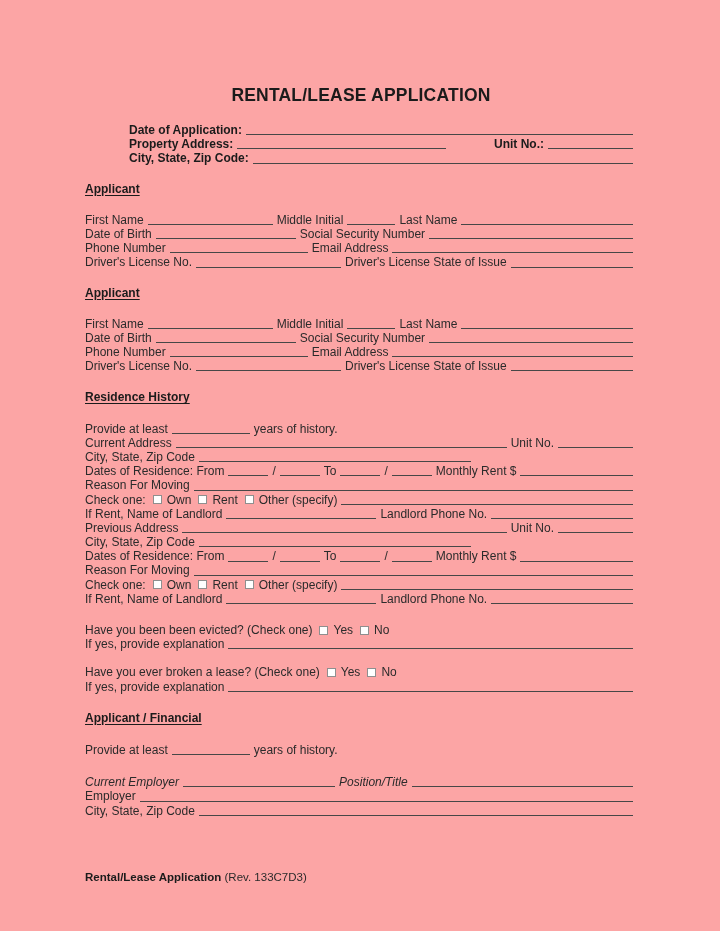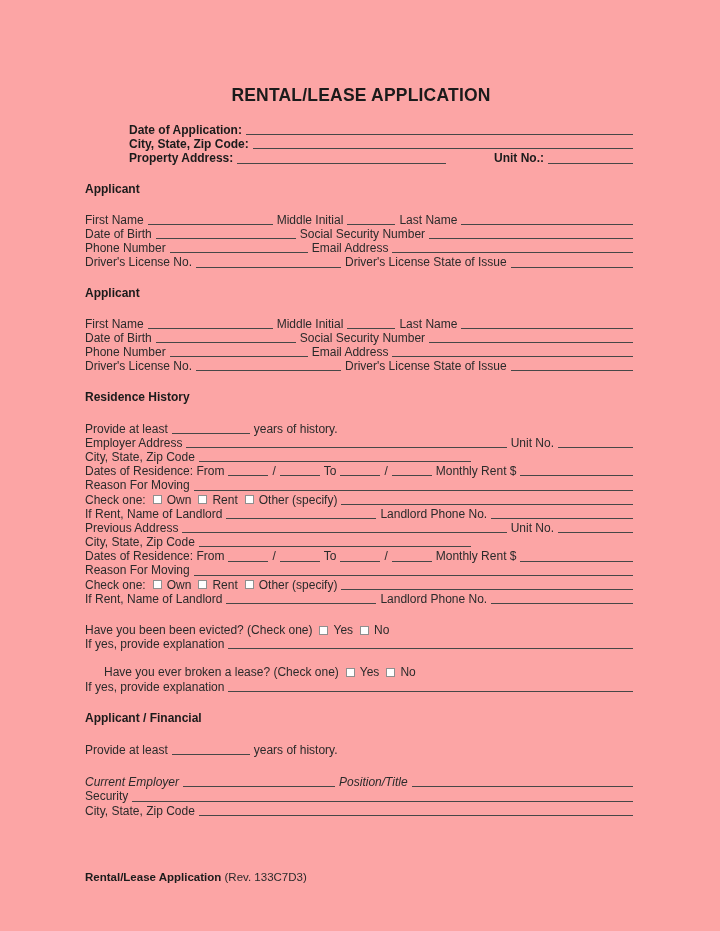--- a/index.html
+++ b/index.html
@@ -25,20 +25,21 @@
   .row{
     display:flex;
     align-items:flex-end;
     font-size:12px;
     line-height:14.2px;
     height:14.2px;
   }
   .row.heading{display:block;}
   .hd{
     font-weight:bold;
+    text-decoration:underline;
     text-underline-offset:2px;
     color:#1b1b1b;
     font-size:12px;
   }
   .t{white-space:pre;flex:0 0 auto;}
   .t.b{font-weight:bold;color:#1b1b1b;margin-left:44px;}
   .blank{
     flex:0 0 auto;
     height:4px;
     border-bottom:1.3px solid #474747;
@@ -66,28 +67,28 @@
 <body>
 
 <div class="page">
   <div class="title">RENTAL/LEASE APPLICATION</div>
   <div id="form-body">
       <div class="row">
         <span class="t b">Date of Application:</span>
         <span class="blank fill"></span>
       </div>
       <div class="row">
-        <span class="t b">City, State, Zip Code:</span>
-        <span class="blank fill"></span>
-      </div>
-      <div class="row">
         <span class="t b">Property Address:</span>
         <span class="blank fill"></span>
         <span class="t b">Unit No.:</span>
         <span class="blank" style="width: 85px;"></span>
+      </div>
+      <div class="row">
+        <span class="t b">City, State, Zip Code:</span>
+        <span class="blank fill"></span>
       </div>
       <div class="row heading" style="margin-top: 16px;"><span class="hd">Applicant</span></div>
       <div class="row" style="margin-top: 17px;">
         <span class="t">First Name</span>
         <span class="blank" style="width: 125px;"></span>
         <span class="t">Middle Initial</span>
         <span class="blank" style="width: 48px;"></span>
         <span class="t">Last Name</span>
         <span class="blank fill"></span>
       </div>
@@ -136,21 +137,21 @@
         <span class="t">Driver's License State of Issue</span>
         <span class="blank fill"></span>
       </div>
       <div class="row heading" style="margin-top: 17px;"><span class="hd">Residence History</span></div>
       <div class="row" style="margin-top: 17px;">
         <span class="t">Provide at least</span>
         <span class="blank" style="width: 78px;"></span>
         <span class="t">years of history.</span>
       </div>
       <div class="row">
-        <span class="t">Employer Address</span>
+        <span class="t">Current Address</span>
         <span class="blank fill"></span>
         <span class="t">Unit No.</span>
         <span class="blank" style="width: 75px;"></span>
       </div>
       <div class="row">
         <span class="t">City, State, Zip Code</span>
         <span class="blank" style="width: 272px;"></span>
       </div>
       <div class="row">
         <span class="t">Dates of Residence: From</span>
@@ -230,21 +231,21 @@
         <span class="t">Have you been been evicted? (Check one)</span>
         <span class="cb"></span>
         <span class="t">Yes</span>
         <span class="cb"></span>
         <span class="t">No</span>
       </div>
       <div class="row">
         <span class="t">If yes, provide explanation</span>
         <span class="blank fill"></span>
       </div>
-      <div class="row" style="margin-top: 14px; margin-left: 19px;">
+      <div class="row" style="margin-top: 14px;">
         <span class="t">Have you ever broken a lease? (Check one)</span>
         <span class="cb"></span>
         <span class="t">Yes</span>
         <span class="cb"></span>
         <span class="t">No</span>
       </div>
       <div class="row">
         <span class="t">If yes, provide explanation</span>
         <span class="blank fill"></span>
       </div>
@@ -254,21 +255,21 @@
         <span class="blank" style="width: 78px;"></span>
         <span class="t">years of history.</span>
       </div>
       <div class="row" style="margin-top: 18px; font-style: italic;">
         <span class="t">Current Employer</span>
         <span class="blank" style="width: 152px;"></span>
         <span class="t">Position/Title</span>
         <span class="blank fill"></span>
       </div>
       <div class="row">
-        <span class="t">Security</span>
+        <span class="t">Employer</span>
         <span class="blank fill"></span>
       </div>
       <div class="row">
         <span class="t">City, State, Zip Code</span>
         <span class="blank fill"></span>
       </div>
     </div>
   <div class="footer"><span class="b">Rental/Lease Application</span><span> (Rev. 133C7D3)</span></div>
 </div>
 

